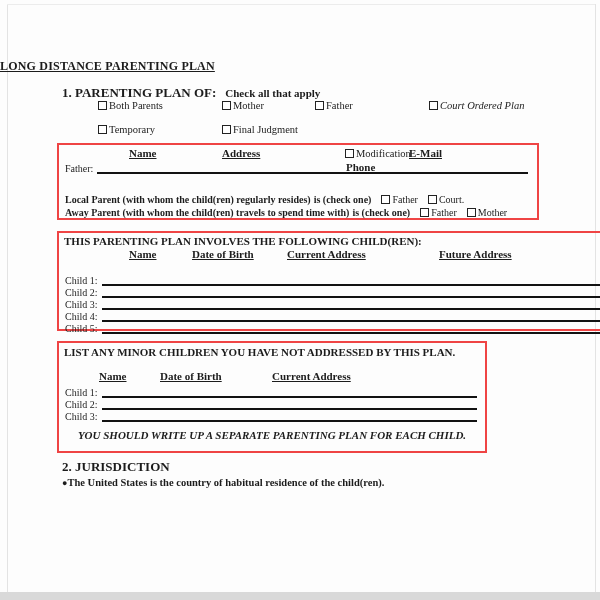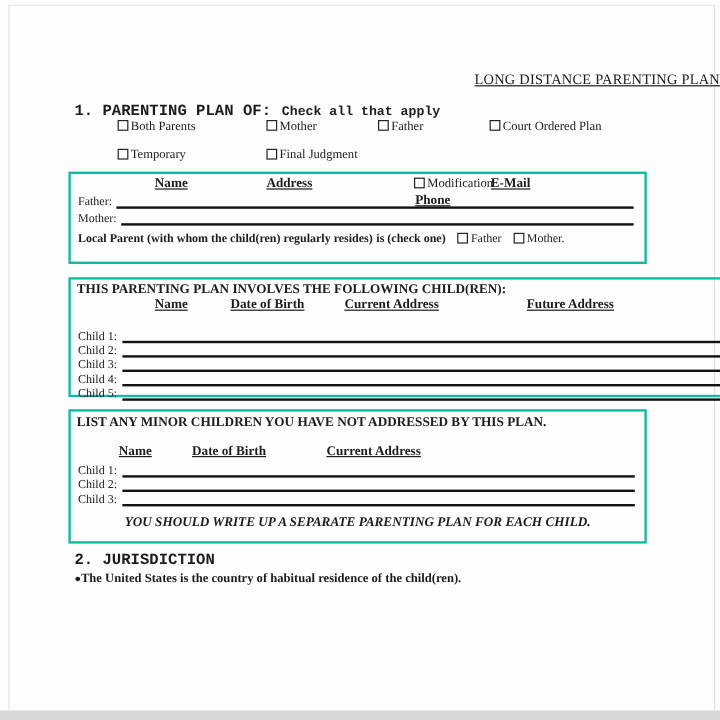--- a/index.html
+++ b/index.html
@@ -7,35 +7,35 @@
     width:600px; height:600px;
     background:#f2f2f2;
     font-family:"Liberation Serif","DejaVu Serif",serif;
     color:#1c1c1c;
   }
   #wrap { position:relative; width:600px; height:600px; background:#fdfdfd; overflow:hidden; }
   .edge { position:absolute; background:#e3e3e3; }
 
   .doc-title {
     position:absolute; top:59px; left:0; width:600px;
-    text-align:right; font-weight:normal; font-size:12px;
+    text-align:left; font-weight:bold; font-size:12px;
     text-decoration:underline; letter-spacing:.2px;
   }
-  .sec-head { position:absolute; font-weight:bold; font-size:13px; white-space:nowrap;font-family:Liberation Mono, monospace; }
+  .sec-head { position:absolute; font-weight:bold; font-size:13px; white-space:nowrap; }
   .sub-head { font-weight:bold; font-size:11px; margin-left:9px; }
 
   .cbitem { position:absolute; font-size:10.5px; white-space:nowrap; }
   .cb {
     display:inline-block; width:7px; height:7px;
     border:1px solid #222; background:#fff;
     vertical-align:-1px; margin-right:2px;
   }
   .cb-inline { font-size:10px; white-space:nowrap; margin-left:10px; }
 
-  .box { position:absolute; border:2px solid #14b8a6; box-sizing:border-box;padding-left:12px; }
+  .box { position:absolute; border:2px solid #ef4444; box-sizing:border-box;padding-left:12px; }
   .box-heading { position:absolute; font-weight:bold; font-size:11px; white-space:nowrap; }
   .hdr {
     position:absolute; font-weight:bold; font-size:11px;
     text-decoration:underline; white-space:nowrap;
   }
   .frow { position:absolute; display:flex; align-items:flex-end; height:13px; }
   .frow .lbl { font-size:10px; white-space:nowrap; padding-right:4px; }
   .wline { flex:1; border-bottom:2px solid #121212; height:11px; }
 
   .checktext { position:absolute; font-size:10px; white-space:nowrap; }
@@ -64,43 +64,42 @@
 
   <div class="doc-title">LONG DISTANCE PARENTING PLAN</div>
 
   <div class="sec-head" style="left:62px; top:85px;">
     <span>1. PARENTING PLAN OF:</span><span class="sub-head">Check all that apply</span>
   </div>
 
   <span class="cbitem" style="left:98px; top:100px;"><span class="cb"></span><span>Both Parents</span></span>
   <span class="cbitem" style="left:222px; top:100px;"><span class="cb"></span><span>Mother</span></span>
   <span class="cbitem" style="left:315px; top:100px;"><span class="cb"></span><span>Father</span></span>
-  <span class="cbitem" style="left:408px; top:100px;"><span class="cb"></span><span>Court Ordered Plan</span></span>
+  <span class="cbitem" style="left:429px; top:100px;font-style:italic;"><span class="cb"></span><span>Court Ordered Plan</span></span>
 
   <span class="cbitem" style="left:98px; top:124px;"><span class="cb"></span><span>Temporary</span></span>
   <span class="cbitem" style="left:222px; top:124px;"><span class="cb"></span><span>Final Judgment</span></span>
   <span class="cbitem" style="left:345px; top:124px;margin-top:24px;"><span class="cb"></span><span>Modification</span></span>
 
   <div class="box" style="left:57px; top:143px; width:482px; height:77px;">
     <span class="hdr" style="left:70px; top:2px;">Name</span>
     <span class="hdr" style="left:163px; top:2px;">Address</span>
     <span class="hdr" style="left:287px; top:16px;">Phone</span>
     <span class="hdr" style="left:350px; top:2px;">E-Mail</span>
 
     <div class="frow" style="left:6px; right:9px; top:16px;">
       <span class="lbl">Father:</span>
       <span class="wline"></span>
     </div>
-    <div class="frow" style="left:6px; right:9px; top:30px;">
-      <span class="lbl">Mother:</span>
-      <span class="wline"></span>
-    </div>
 
     <div class="checktext" style="left:6px; top:49px;">
-      <b>Local Parent (with whom the child(ren) regularly resides)</b><span class="mid">is (check one)</span><span class="cb-inline"><span class="cb"></span><span>Father</span></span><span class="cb-inline"><span class="cb"></span><span>Mother.</span></span>
+      <b>Local Parent (with whom the child(ren) regularly resides)</b><span class="mid">is (check one)</span><span class="cb-inline"><span class="cb"></span><span>Father</span></span><span class="cb-inline"><span class="cb"></span><span>Court.</span></span>
+    </div>
+    <div class="checktext" style="left:6px; top:62px;">
+      <b>Away Parent (with whom the child(ren) travels to spend time with)</b><span class="mid">is (check one)</span><span class="cb-inline"><span class="cb"></span><span>Father</span></span><span class="cb-inline"><span class="cb"></span><span>Mother</span></span>
     </div>
   </div>
 
   <div class="box" style="left:57px; top:231px; width:558px; height:100px;text-align:center;">
     <span class="box-heading" style="left:5px; top:2px;">THIS PARENTING PLAN INVOLVES THE FOLLOWING CHILD(REN):</span>
     <span class="hdr" style="left:70px; top:15px;">Name</span>
     <span class="hdr" style="left:133px; top:15px;">Date of Birth</span>
     <span class="hdr" style="left:228px; top:15px;">Current Address</span>
     <span class="hdr" style="left:380px; top:15px;">Future Address</span>
 
@@ -119,21 +118,21 @@
     <div class="frow" style="left:6px; right:0; top:76px;">
       <span class="lbl">Child 4:</span>
       <span class="wline"></span>
     </div>
     <div class="frow" style="left:6px; right:8px; top:88px;">
       <span class="lbl">Child 5:</span>
       <span class="wline"></span>
     </div>
   </div>
 
-  <div class="box" style="left:57px; top:341px; width:482px; height:112px;">
+  <div class="box" style="left:57px; top:341px; width:430px; height:112px;">
     <span class="box-heading" style="left:5px; top:3px;">LIST ANY MINOR CHILDREN YOU HAVE NOT ADDRESSED BY THIS PLAN.</span>
     <span class="hdr" style="left:40px; top:27px;">Name</span>
     <span class="hdr" style="left:101px; top:27px;">Date of Birth</span>
     <span class="hdr" style="left:213px; top:27px;">Current Address</span>
 
     <div class="frow" style="left:6px; right:8px; top:42px;">
       <span class="lbl">Child 1:</span>
       <span class="wline"></span>
     </div>
     <div class="frow" style="left:6px; right:8px; top:54px;">

